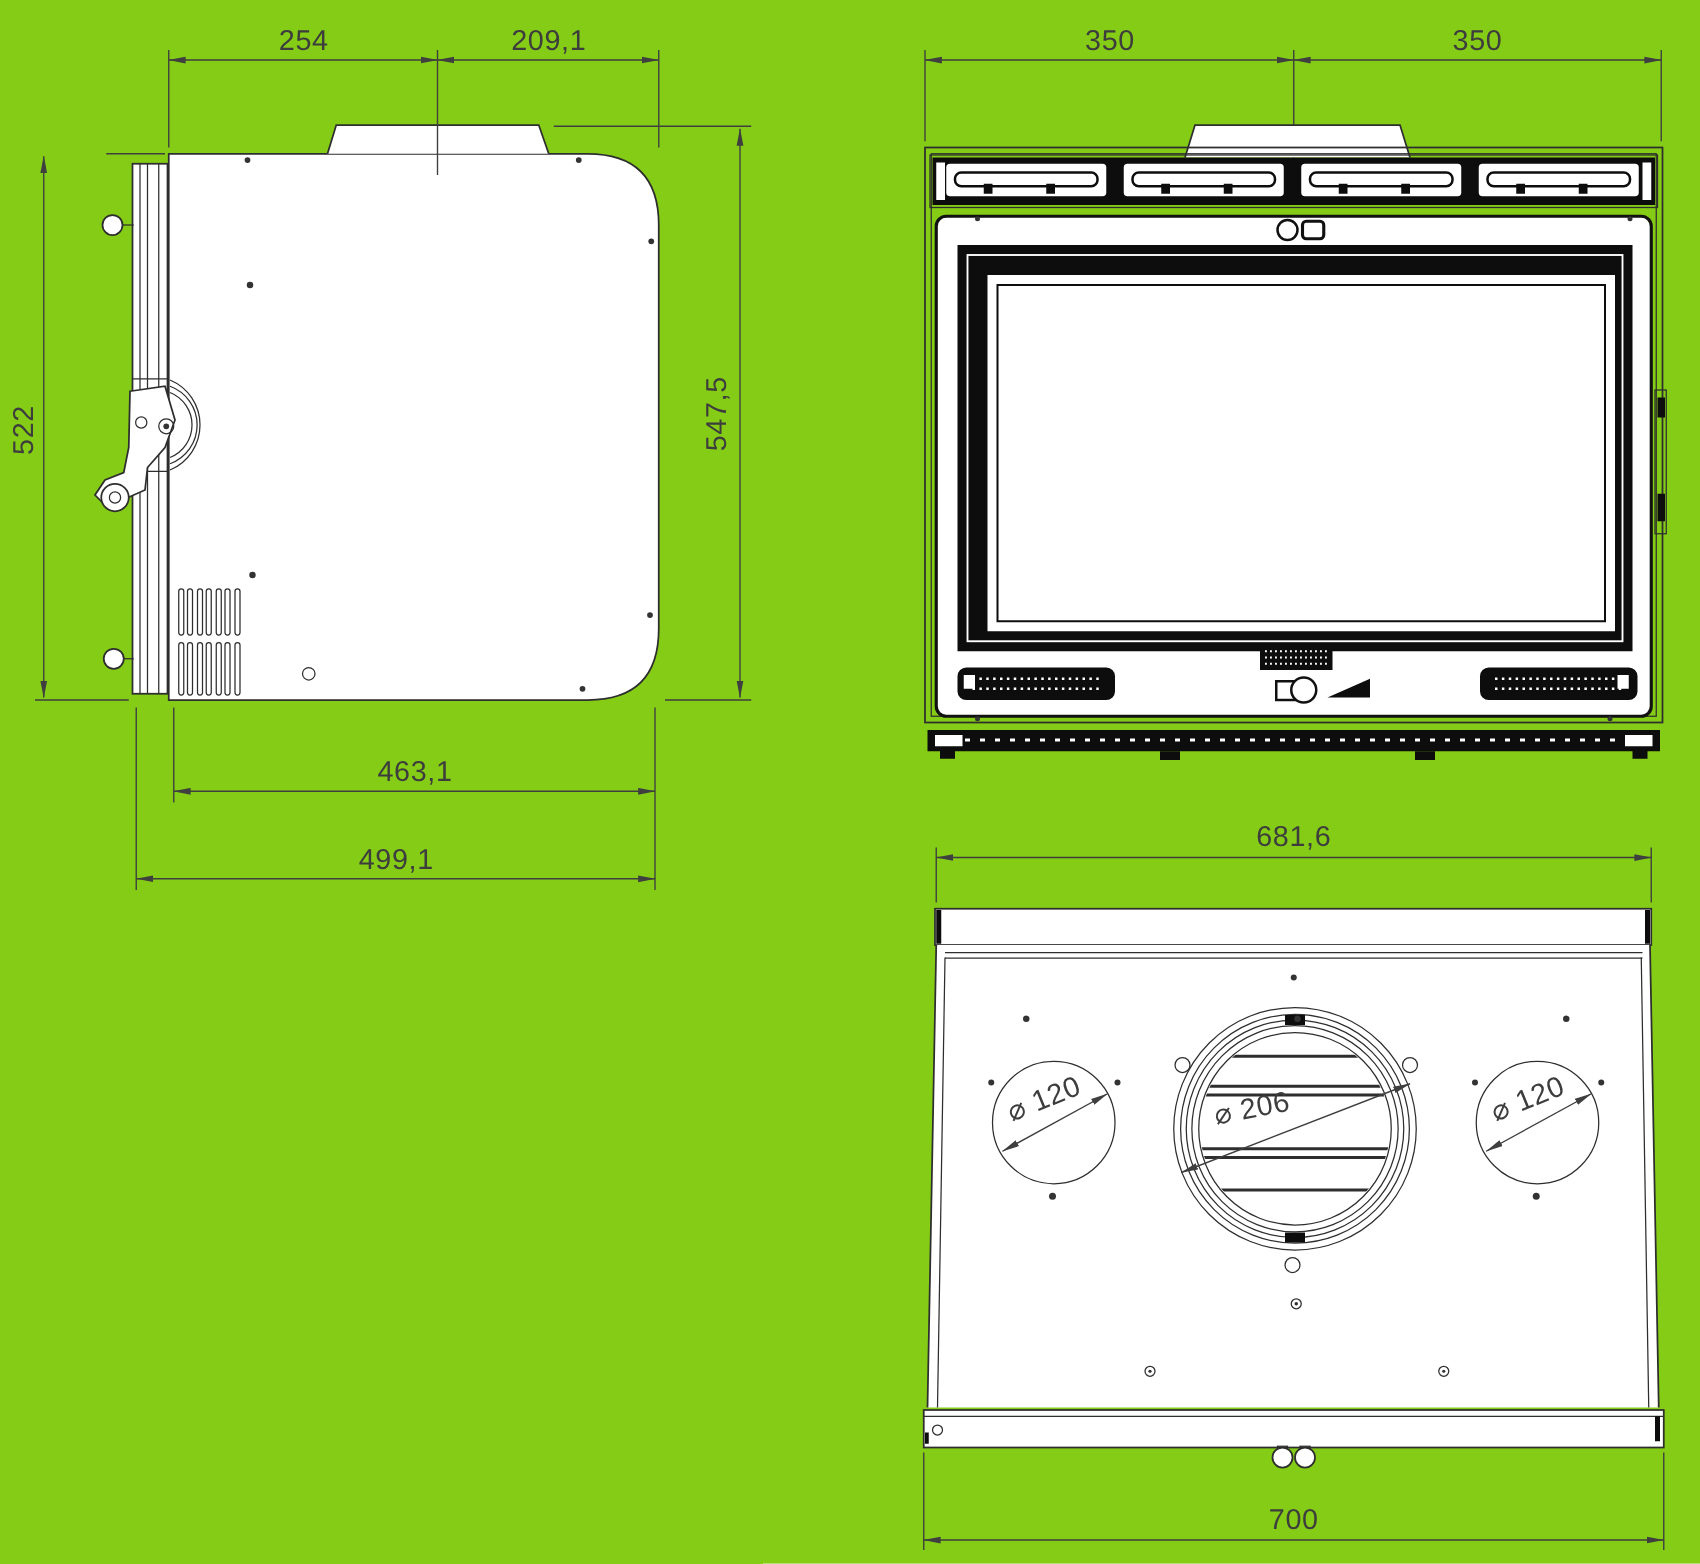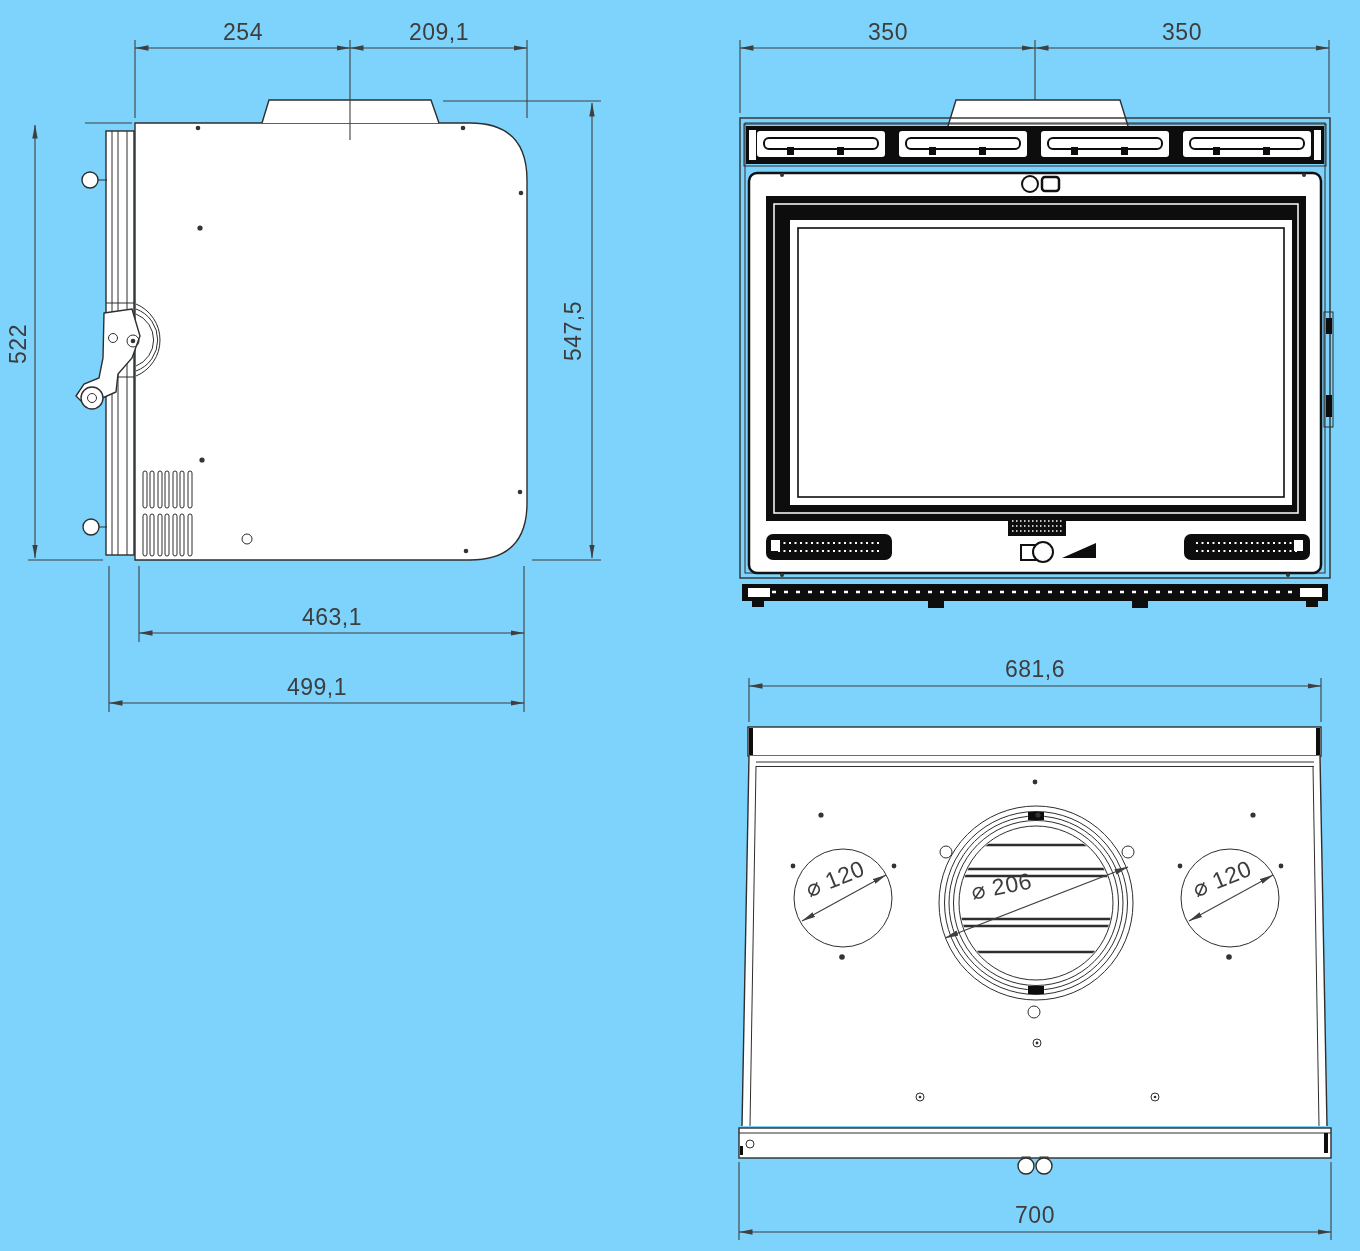--- a/index.html
+++ b/index.html
@@ -1,16 +1,16 @@
 <!DOCTYPE html>
 <html><head>
 <meta charset="utf-8">
 <style>
   html,body{margin:0;padding:0;background:#ffffff;}
-  .canvas{position:relative;width:1360px;height:1251px;background:#7dd3fc;overflow:hidden;
+  .canvas{position:relative;width:1360px;height:1251px;background:#84cc16;overflow:hidden;
           font-family:"Liberation Sans", sans-serif;}
   svg{position:absolute;left:0;top:0;}
   .dim{fill:#3d3d3d;font-size:23px;letter-spacing:0.5px;}
   .ln{stroke:#2e2e2e;stroke-width:1.4;fill:none;}
   .lnthin{stroke:#2e2e2e;stroke-width:1;fill:none;}
   .lnw{stroke:#2e2e2e;stroke-width:1.4;fill:#ffffff;}
   .dimln{stroke:#3f3f3f;stroke-width:1.1;fill:none;}
   .dark{fill:#0d0d0d;}
   .dot{fill:#333333;}
 </style>

